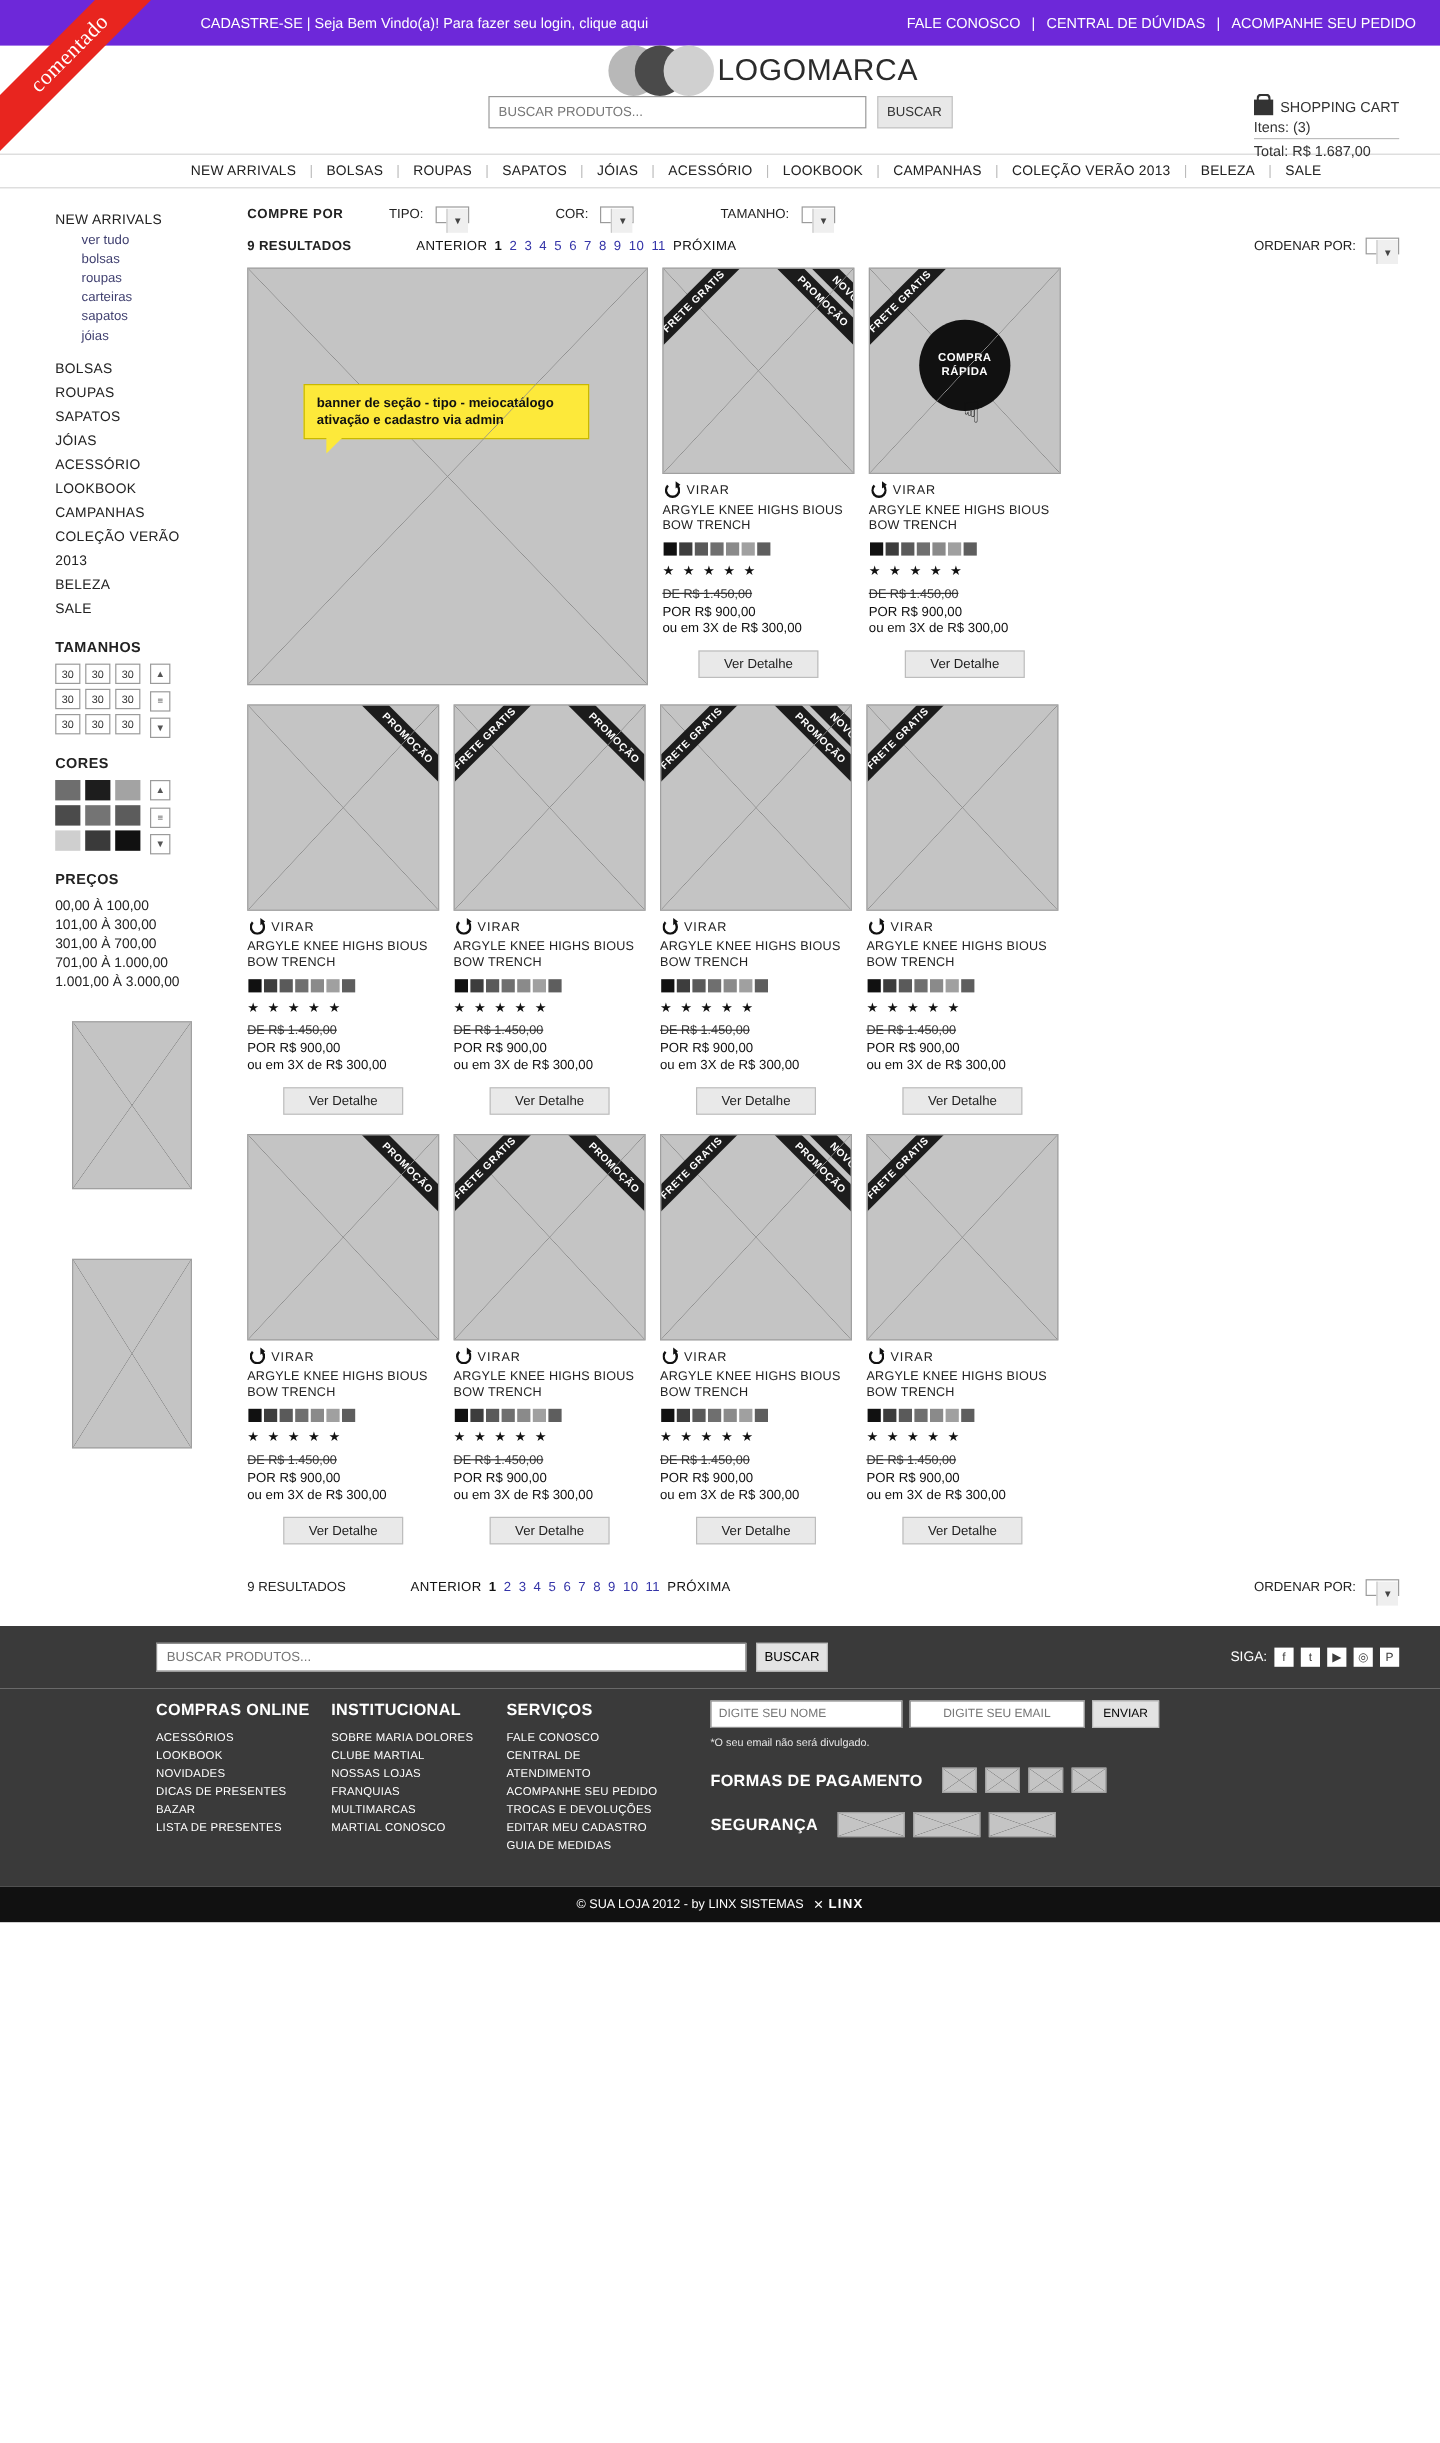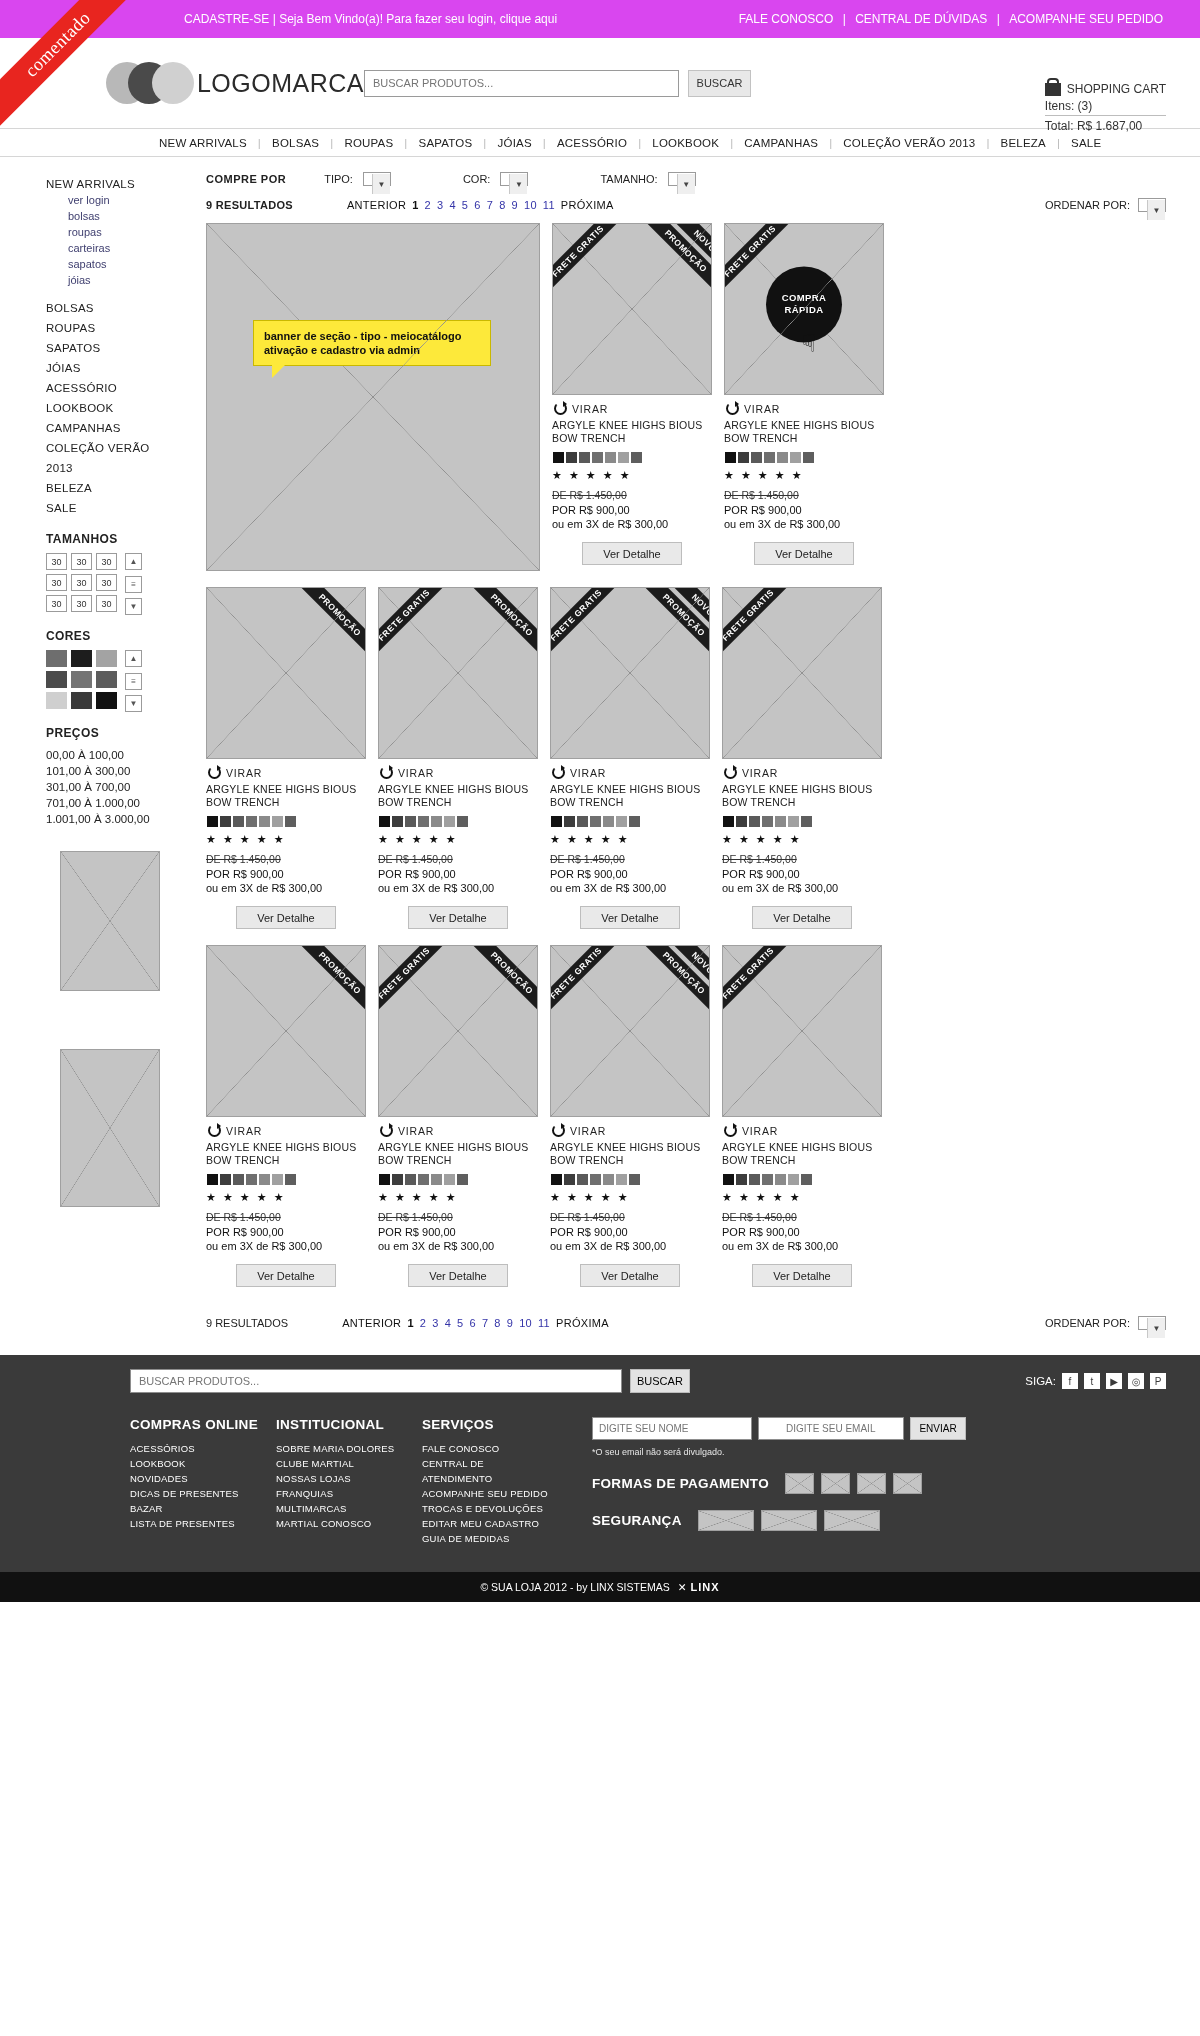--- a/index.html
+++ b/index.html
@@ -8,28 +8,28 @@
     width:1200px;
     background:#fff;
     font-family:"Liberation Sans", sans-serif;
     color:#222;
     -webkit-font-smoothing:antialiased;
   }
   .page { width:1200px; position:relative; overflow:hidden; }
 
   
   .topbar {
-    background:#d946ef; color:#fff; height:38px; display:flex; align-items:center;
-    font-size:12px; padding:0 34px; justify-content:space-between;text-align:right;
+    background:#6d28d9; color:#fff; height:38px; display:flex; align-items:center;
+    font-size:12px; padding:0 17px; justify-content:space-between;text-align:right;
   }
   .topbar .left { padding-left:150px; }
   .topbar .right span { margin:0 3px; }
 
   
-  .header { height:90px; display:flex; align-items:center; padding:0 34px; position:relative; }
+  .header { height:90px; display:flex; align-items:center; padding:0 34px; position:relative;flex-direction:column; }
   .logo-wrap { display:flex; align-items:center; width:330px; padding-left:72px;}
   .logo-circles { position:relative; width:105px; height:42px; }
   .logo-circles i { position:absolute; top:0; width:42px; height:42px; border-radius:50%; display:block; }
   .logo-circles i:nth-child(1){ left:0; background:#b8b8b8; }
   .logo-circles i:nth-child(2){ left:22px; background:#4a4a4a; }
   .logo-circles i:nth-child(3){ left:46px; background:#d0d0d0; }
   .logo-text { font-size:25px; letter-spacing:.5px; color:#2b2b2b; margin-left:14px; font-family:"Liberation Sans", sans-serif;}
   .search-box { display:flex; align-items:center; }
   .search-box input {
     width:315px; height:27px; border:1px solid #9a9a9a; padding:0 8px; font-size:11px;
@@ -267,21 +267,21 @@
       <a href="#">BELEZA</a>
       <span class="sep">|</span>
       <a href="#">SALE</a>
     </div>
 
   <div class="content">
 
     <div class="sidebar">
       <div class="cat first">NEW ARRIVALS</div>
       <div id="sidebar-subs">
-          <div class="sub">ver login</div>
+          <div class="sub">ver tudo</div>
           <div class="sub">bolsas</div>
           <div class="sub">roupas</div>
           <div class="sub">carteiras</div>
           <div class="sub">sapatos</div>
           <div class="sub">jóias</div>
         </div>
       <div class="catlist" id="sidebar-cats">
           <div>BOLSAS</div>
           <div>ROUPAS</div>
           <div>SAPATOS</div>

